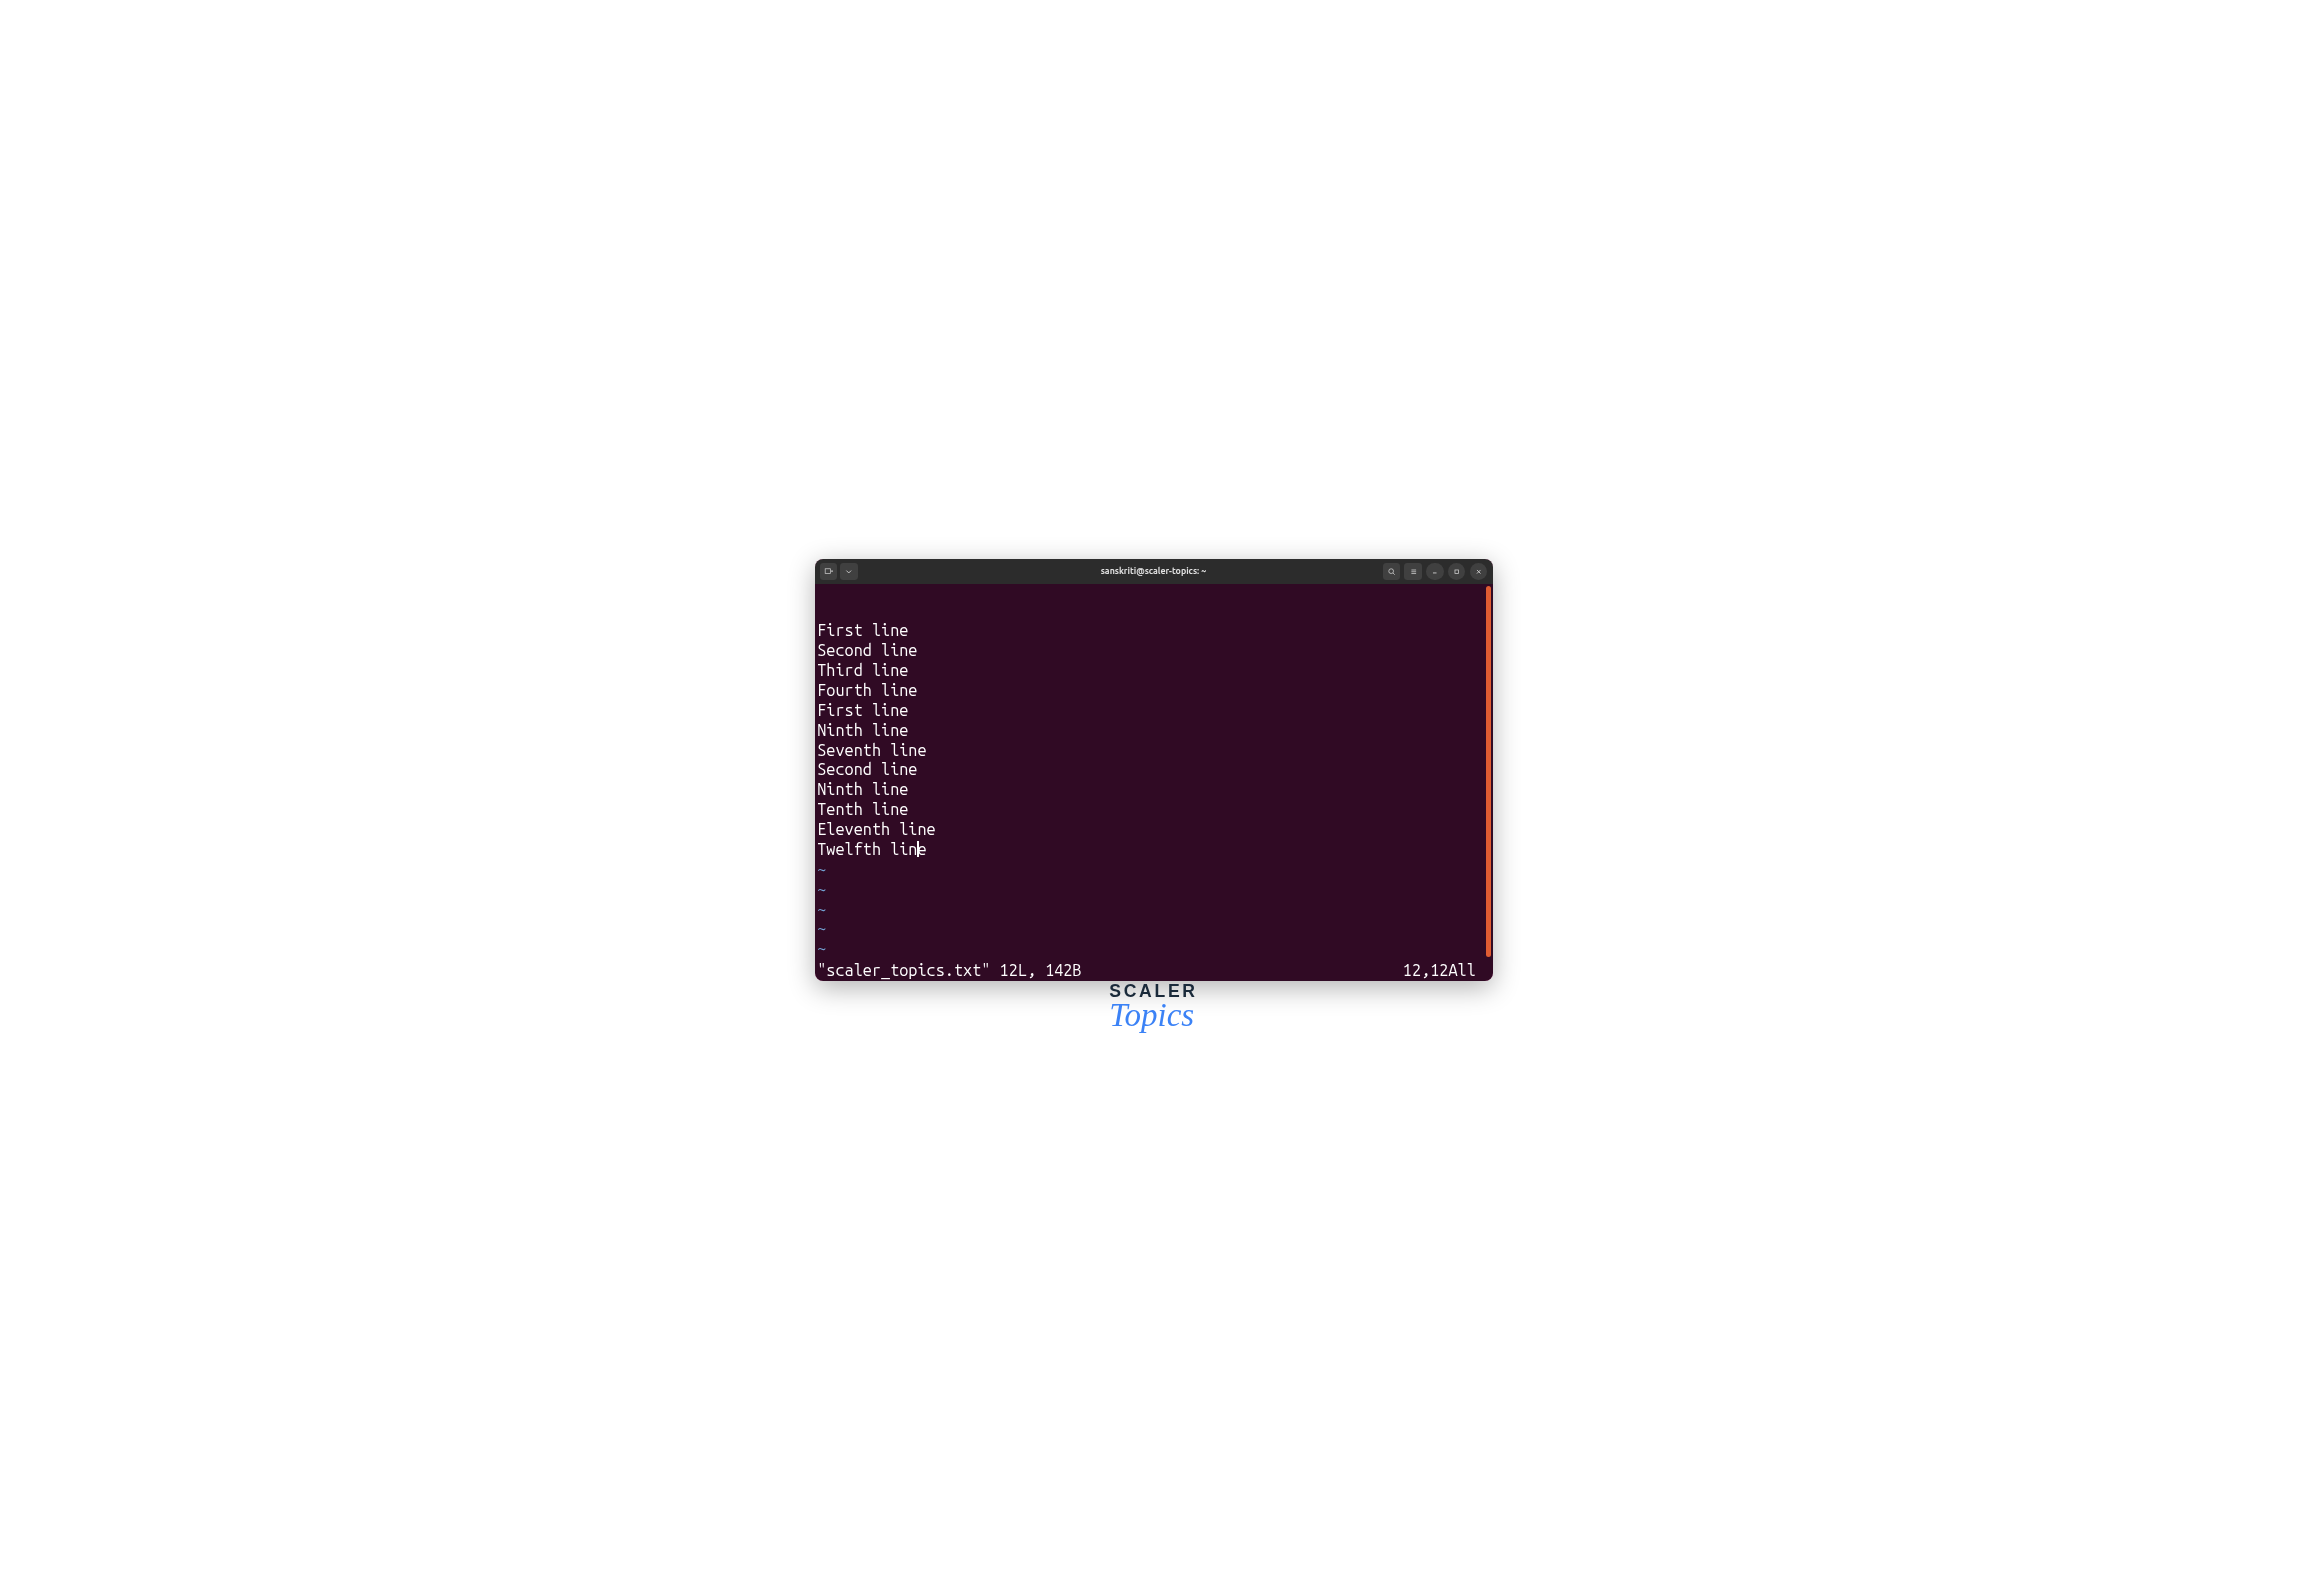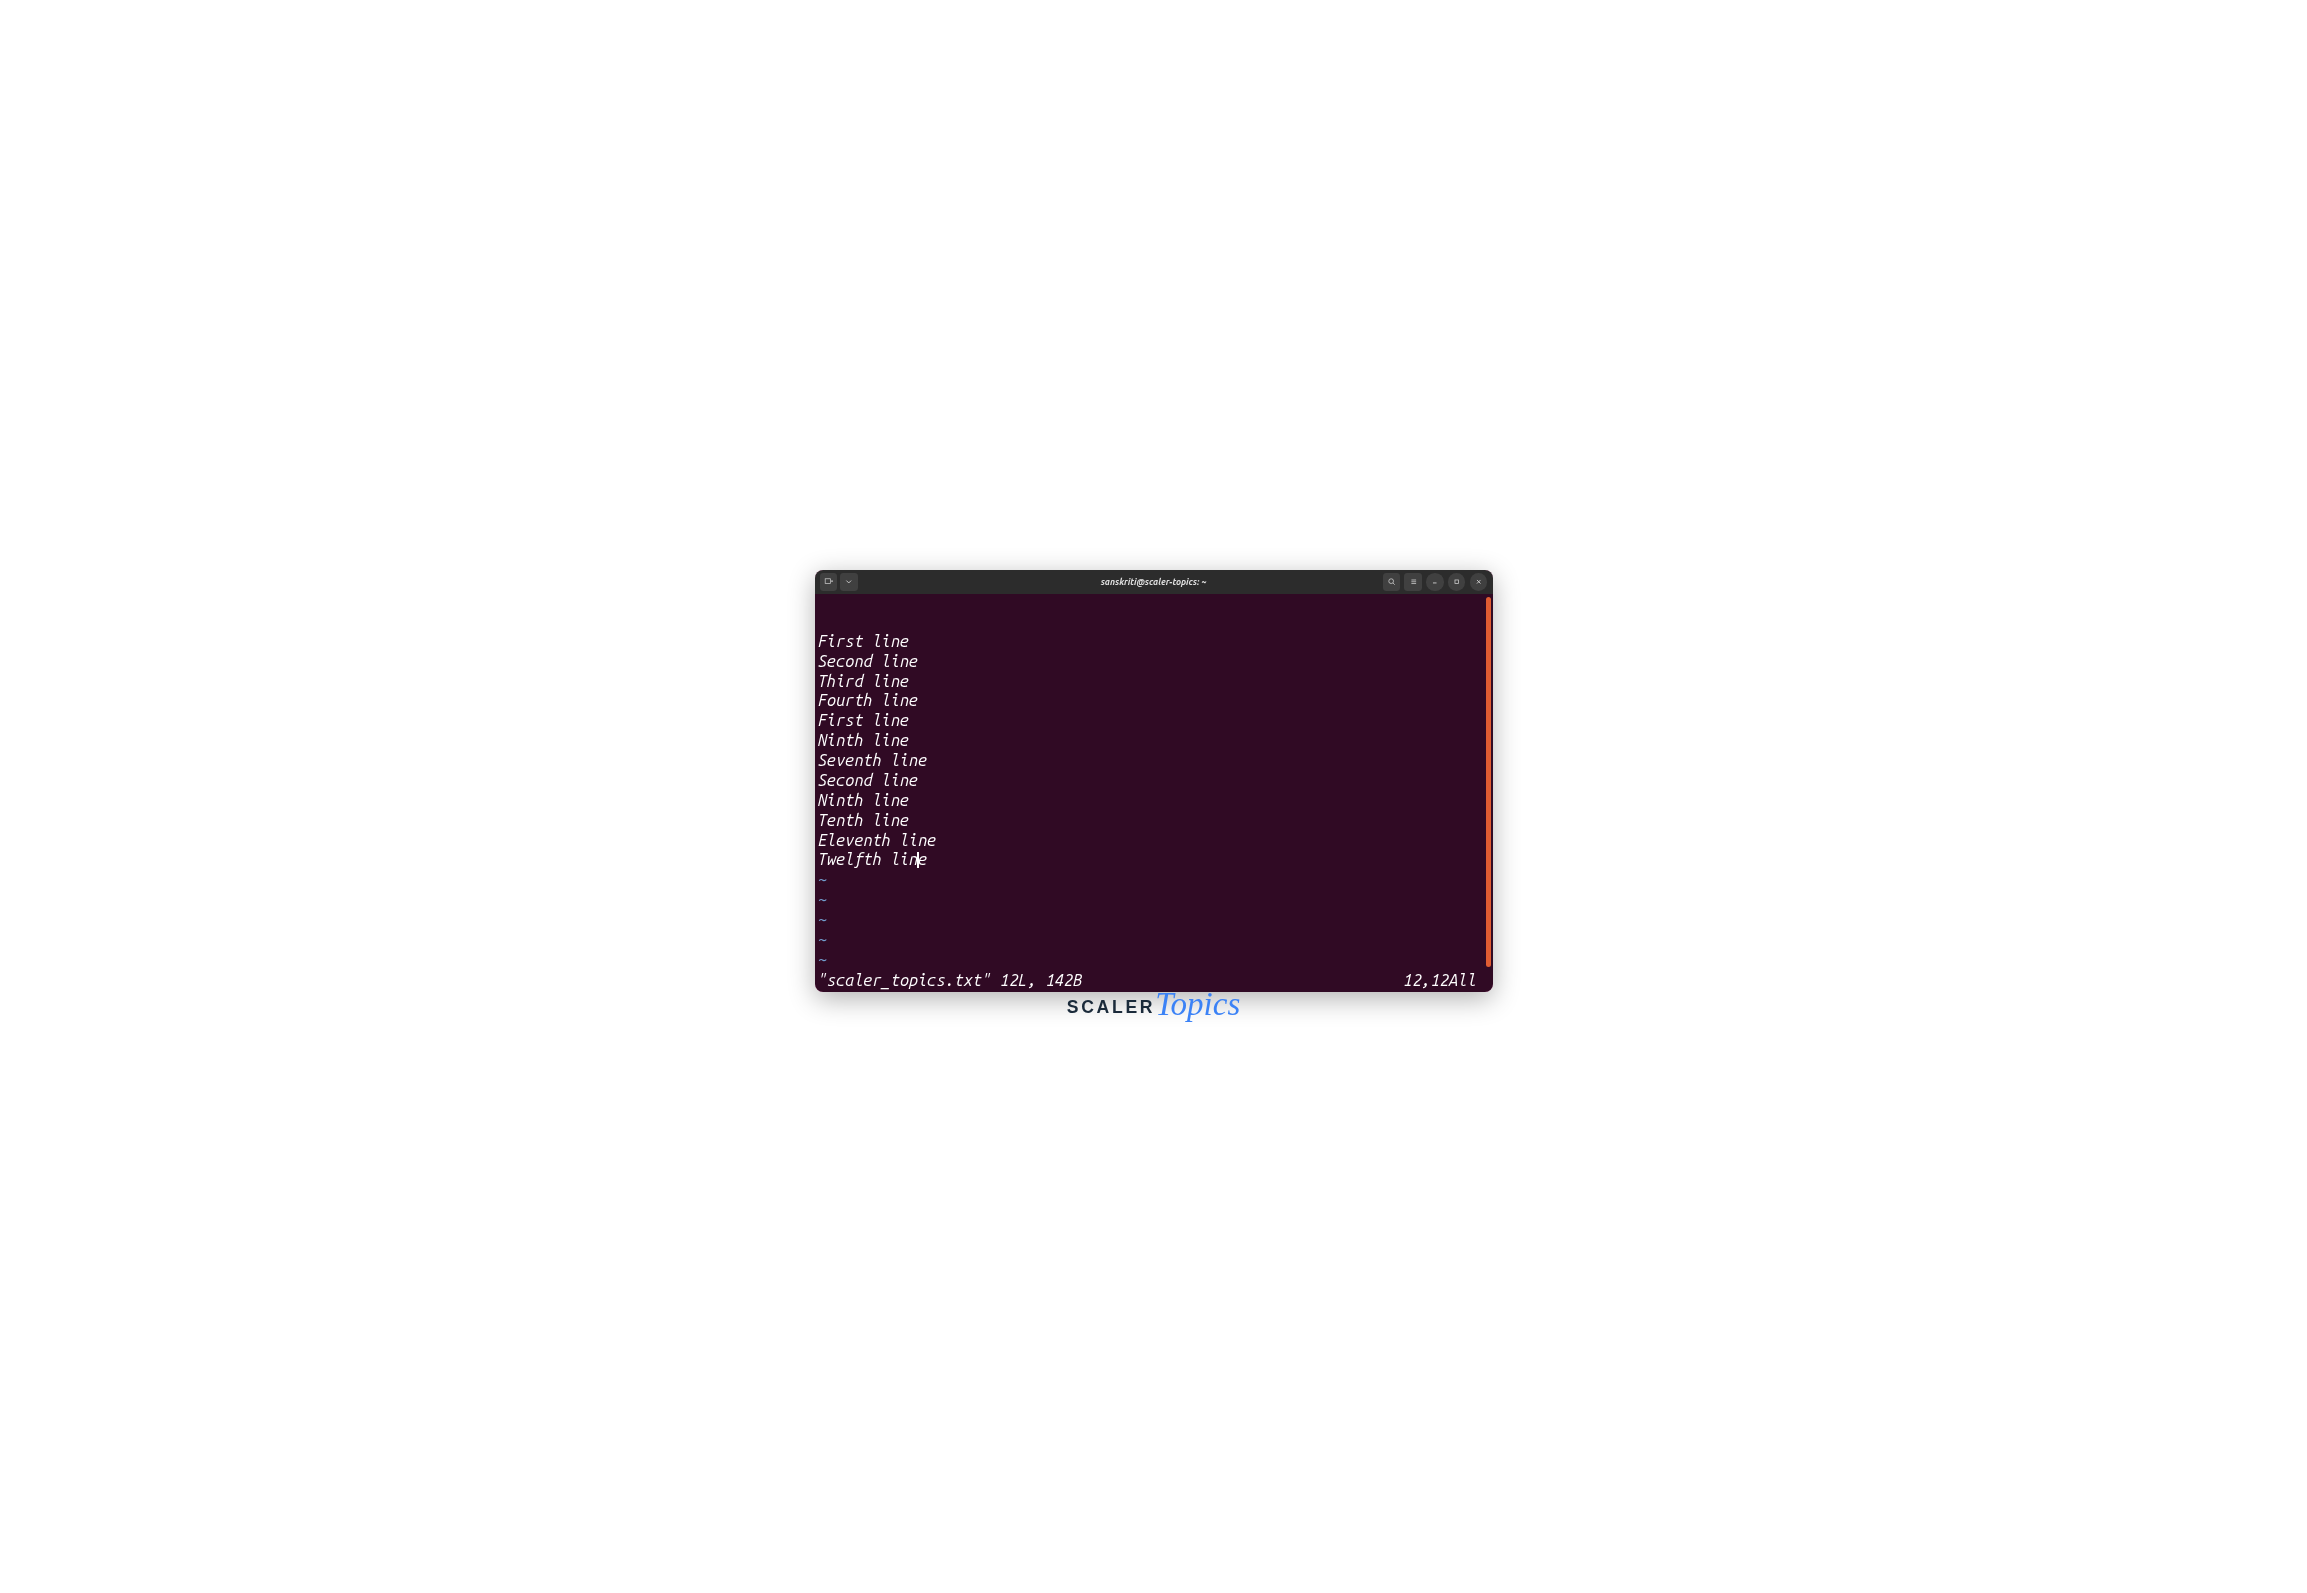--- a/index.html
+++ b/index.html
@@ -16,21 +16,20 @@
       justify-content: center;
       min-height: 100vh;
       padding: 27px;
     }
     .terminal-window {
       width: 678px;
       background: #f9a8d4;
       border-radius: 8.1px;
       overflow: hidden;
       box-shadow: 0 6.8px 27px rgba(0,0,0,0.3);
-      font-style: italic;
     }
     .title-bar {
       background: #2c2c2c;
       height: 24.4px;
       display: flex;
       align-items: center;
       padding: 0 5.4px;
       position: relative;
     }
     .title-bar-left {
@@ -127,21 +126,22 @@
       right: 1.4px;
       top: 2.7px;
       bottom: 24.4px;
       width: 5.4px;
       background: #ff6b35;
       border-radius: 2.7px;
       opacity: 0.85;
     }
     .logo-area {
       display: flex;
-      align-items: center;
+      flex-direction: column;
+      align-items: flex-start;
     }
     .logo-scaler {
       font-family: -apple-system, 'Segoe UI', sans-serif;
       font-size: 17.6px;
       font-weight: 800;
       letter-spacing: 2.7px;
       color: #1a2a3a;
     }
     .logo-topics {
       font-family: 'Brush Script MT', cursive;

